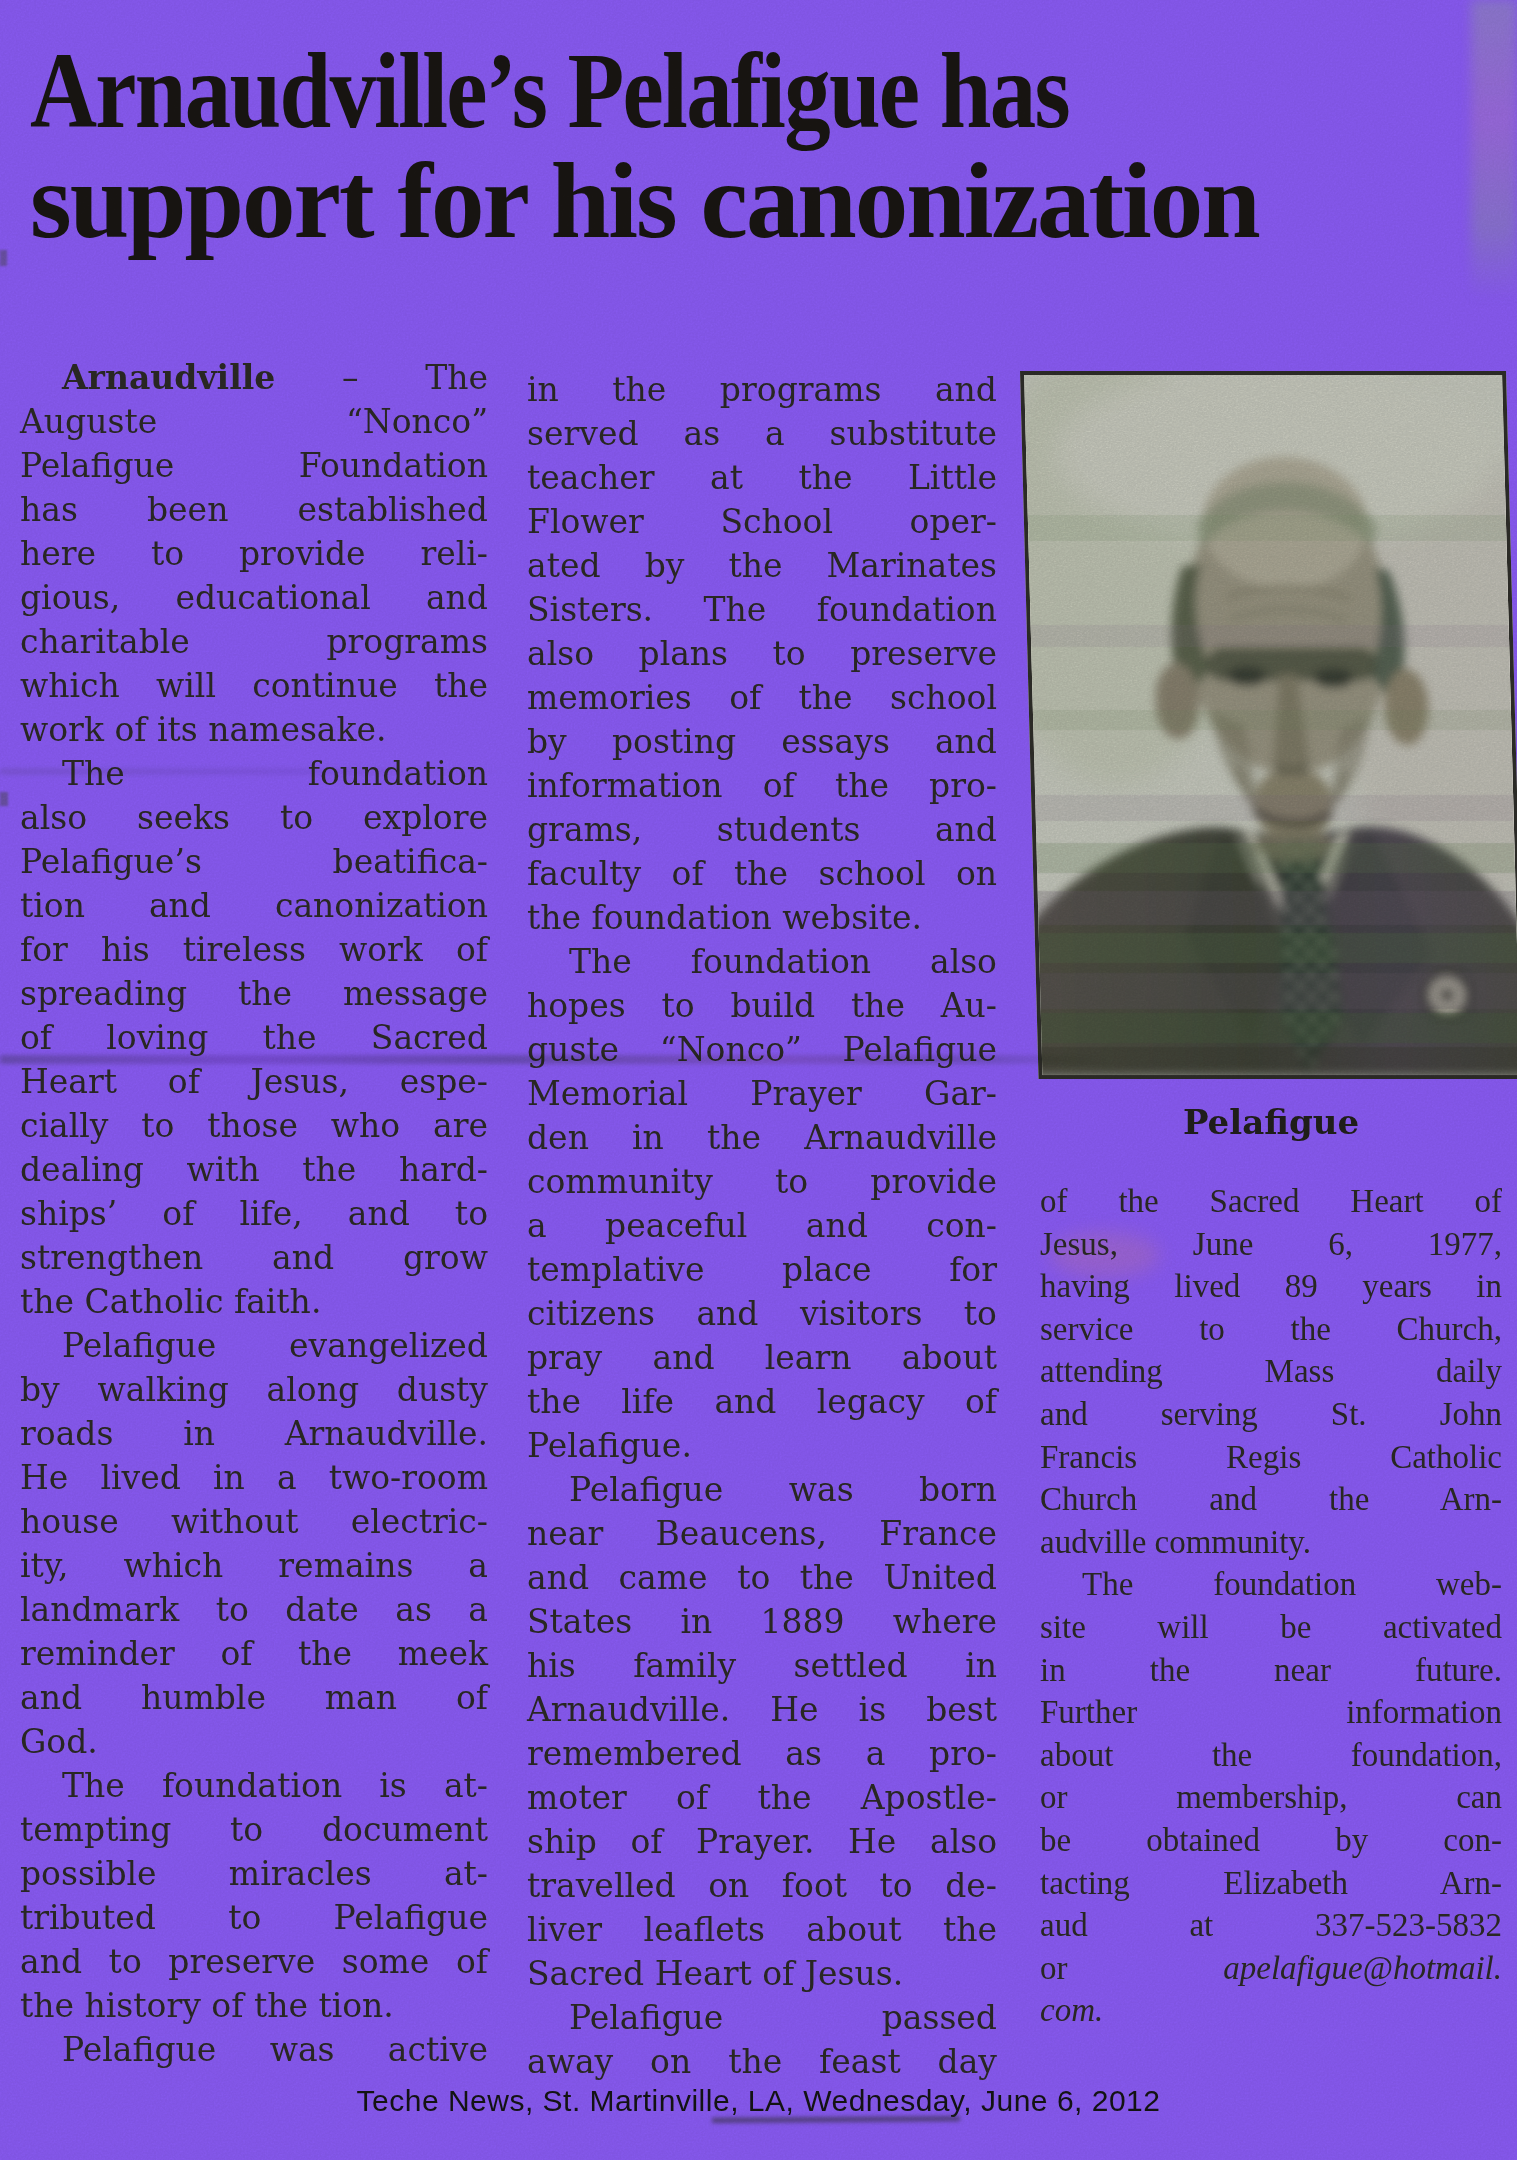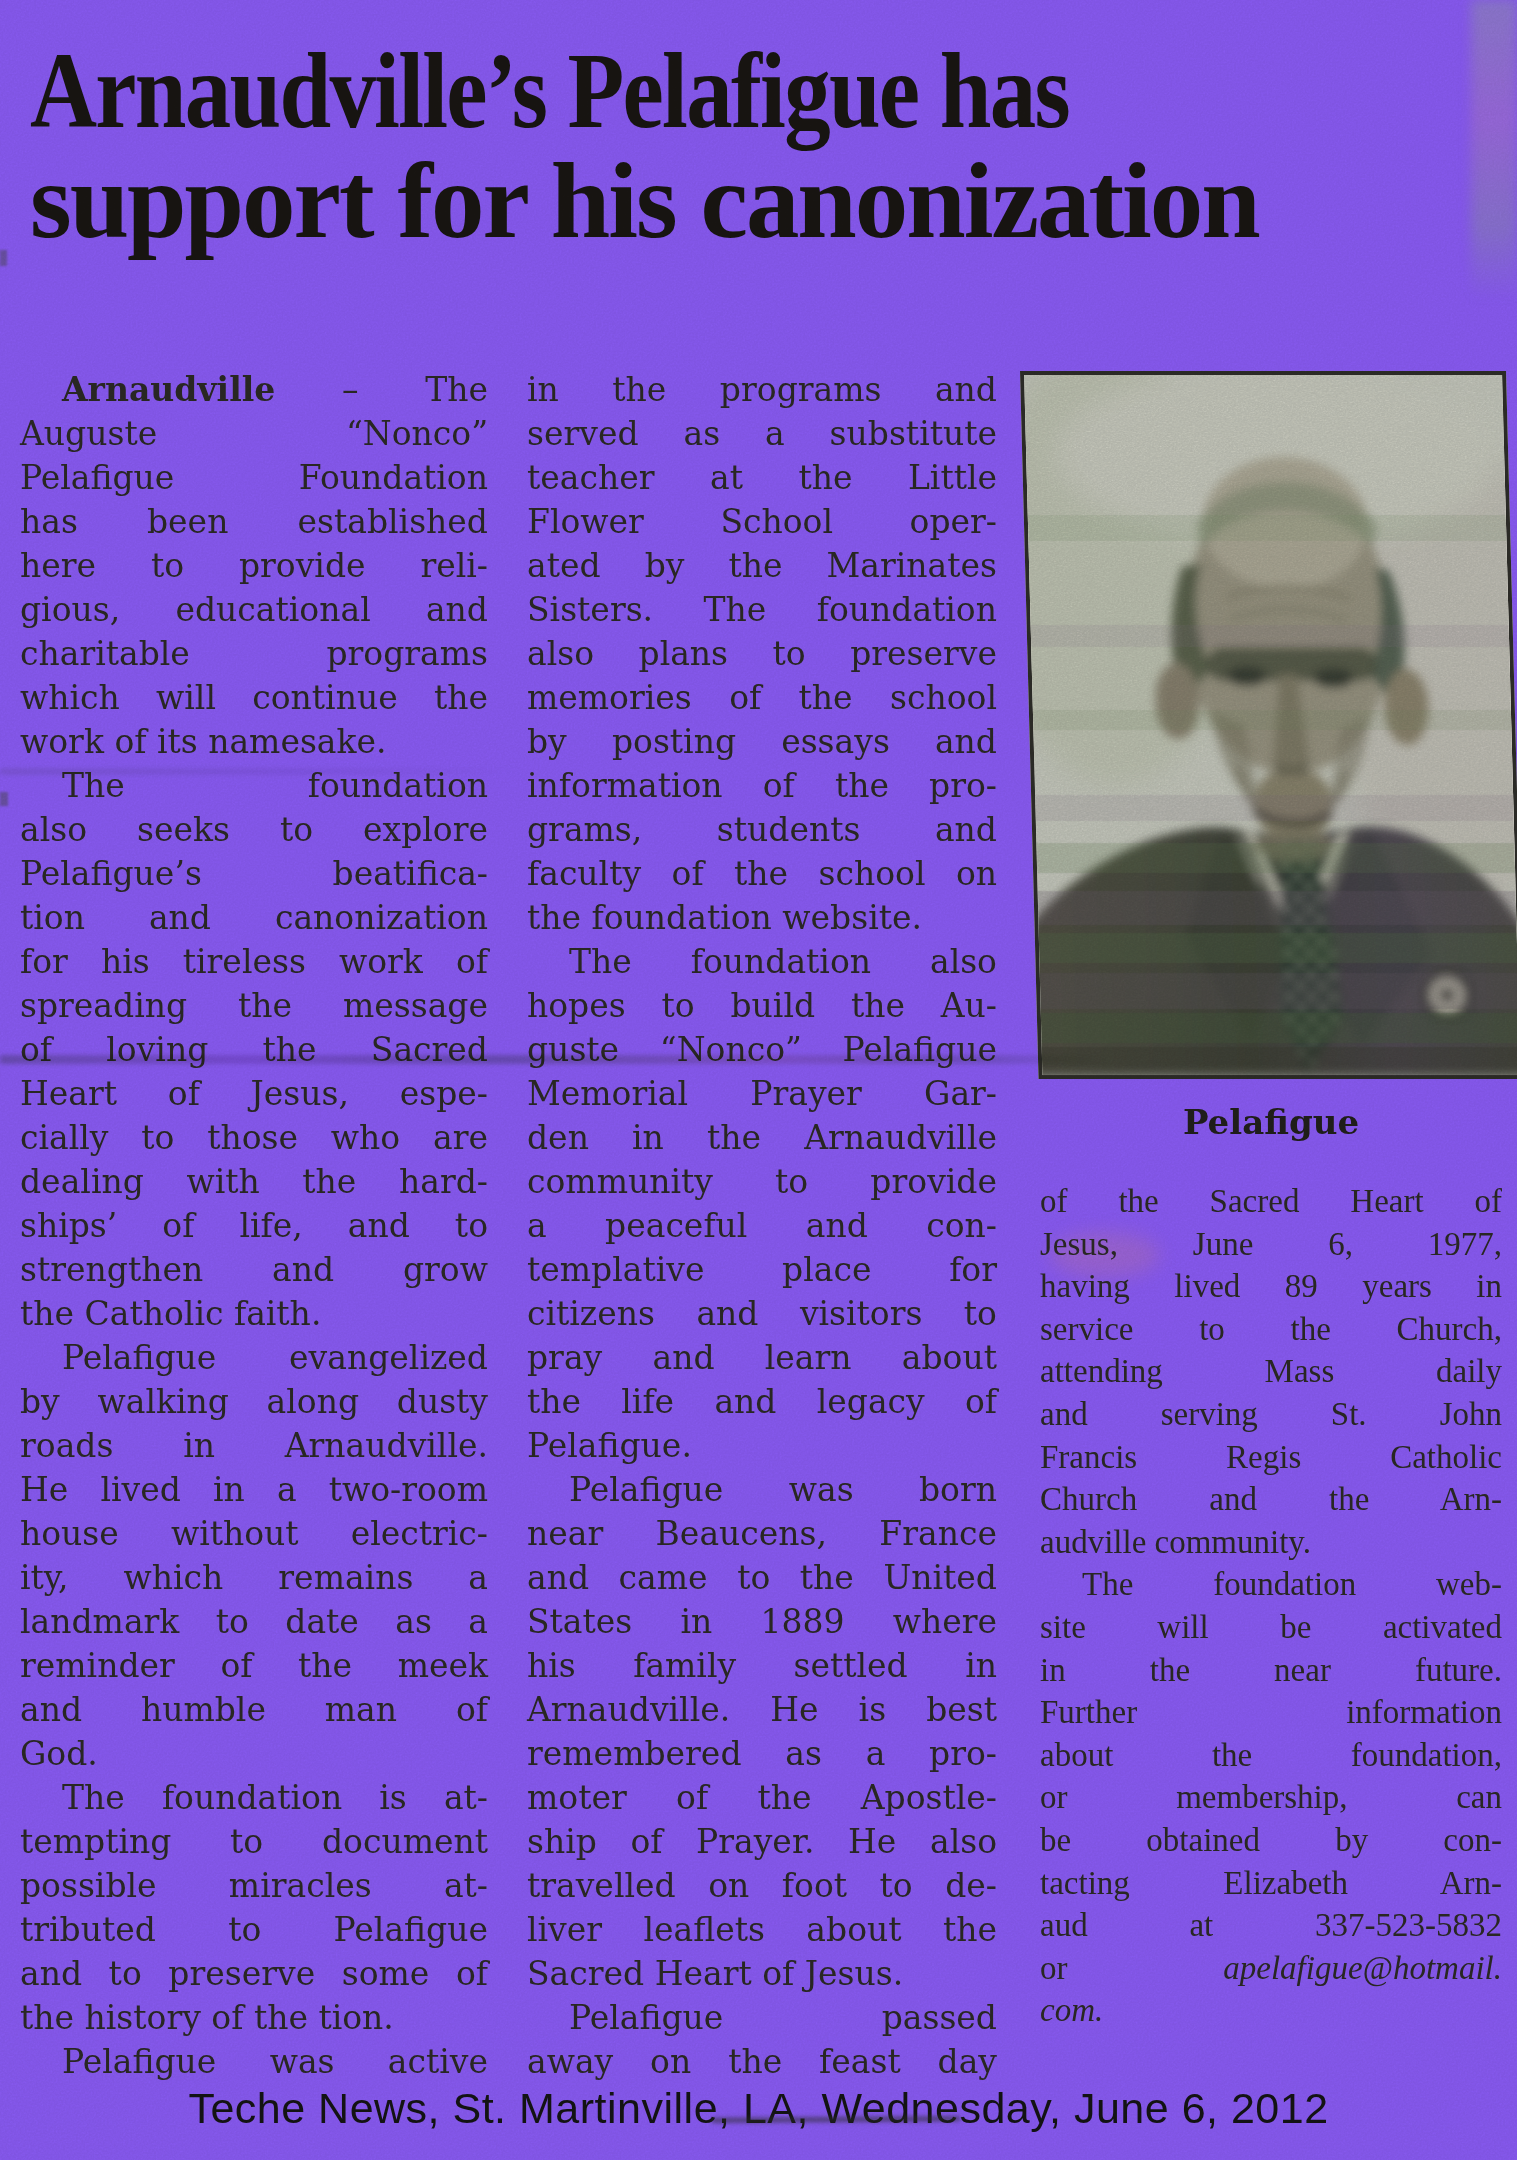--- a/index.html
+++ b/index.html
@@ -12,21 +12,21 @@
   .headline{position:absolute;left:30px;top:36px;z-index:2;}
   .hl{
     font-family:"Liberation Serif",serif;font-weight:bold;color:#191613;
     font-size:108px;line-height:110px;white-space:nowrap;letter-spacing:-2px;
     transform-origin:0 50%;
   }
   #hl1{transform:scaleX(0.86);}
   #hl2{transform:scaleX(0.99);}
   
   .col{position:absolute;z-index:2;font-size:33px;line-height:44px;}
-  #col1{left:20px;top:368px;width:468px;}
+  #col1{left:20px;top:356px;width:468px;}
   #col2{left:527px;top:368px;width:470px;}
   #col3{left:1040px;top:1180px;width:462px;line-height:42.6px;font-family:Liberation Serif, serif;}
   .line{text-align:justify;text-align-last:justify;}
   .line.last{text-align:left;text-align-last:left;}
   .line.ind{text-indent:42px;}
   .b{font-weight:bold;}
   .it{font-style:italic;}
   
   .photo{
     position:absolute;left:1020px;top:371px;width:478px;height:700px;
@@ -35,21 +35,21 @@
   }
   .photo svg{display:block;width:100%;height:100%;}
   .photo-caption{
     position:absolute;left:1040px;top:1102px;width:462px;z-index:2;
     text-align:center;font-weight:bold;font-size:34px;color:#22201c;
   }
   
   .footer{
     position:absolute;left:0;top:2084px;width:100%;z-index:3;
     text-align:center;font-family:"Liberation Sans",sans-serif;
-    font-size:43px;color:#151515;letter-spacing:0.5px;
+    font-size:30px;color:#151515;letter-spacing:0.5px;
   }
   
   .streak{
     position:absolute;left:0;top:1055px;width:1115px;height:9px;z-index:4;
     background:linear-gradient(90deg,
       rgba(96,138,74,.55) 0%, rgba(150,108,150,.45) 22%,
       rgba(92,134,80,.55) 45%, rgba(160,120,90,.35) 70%,
       rgba(96,130,84,.40) 88%, rgba(96,130,84,0) 100%);
     filter:blur(2px);opacity:.65;mix-blend-mode:multiply;
   }

